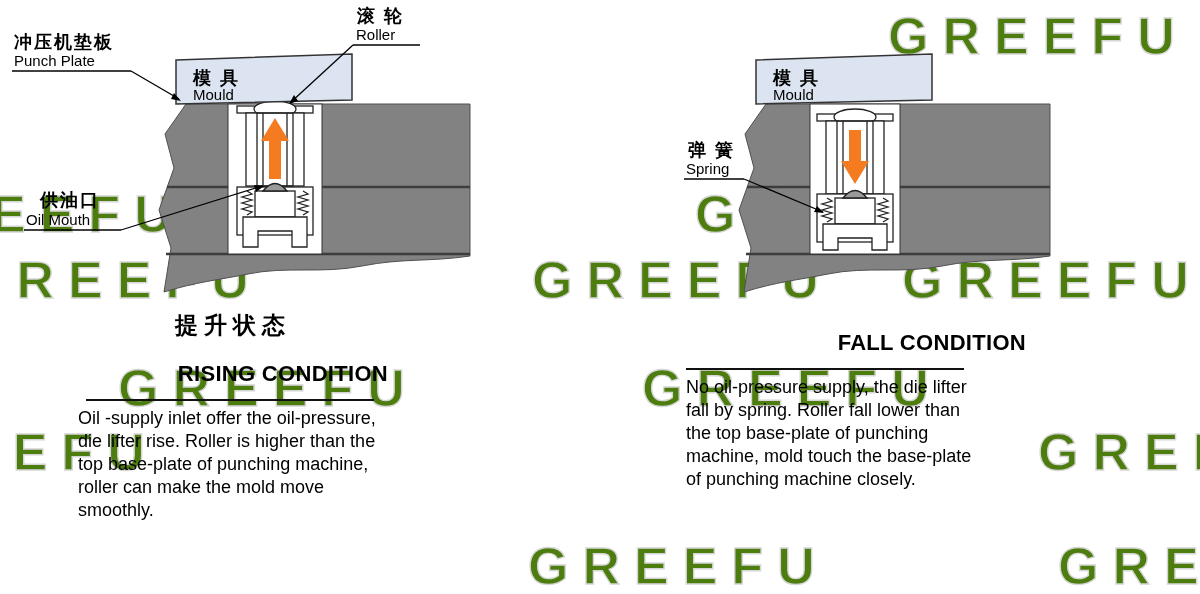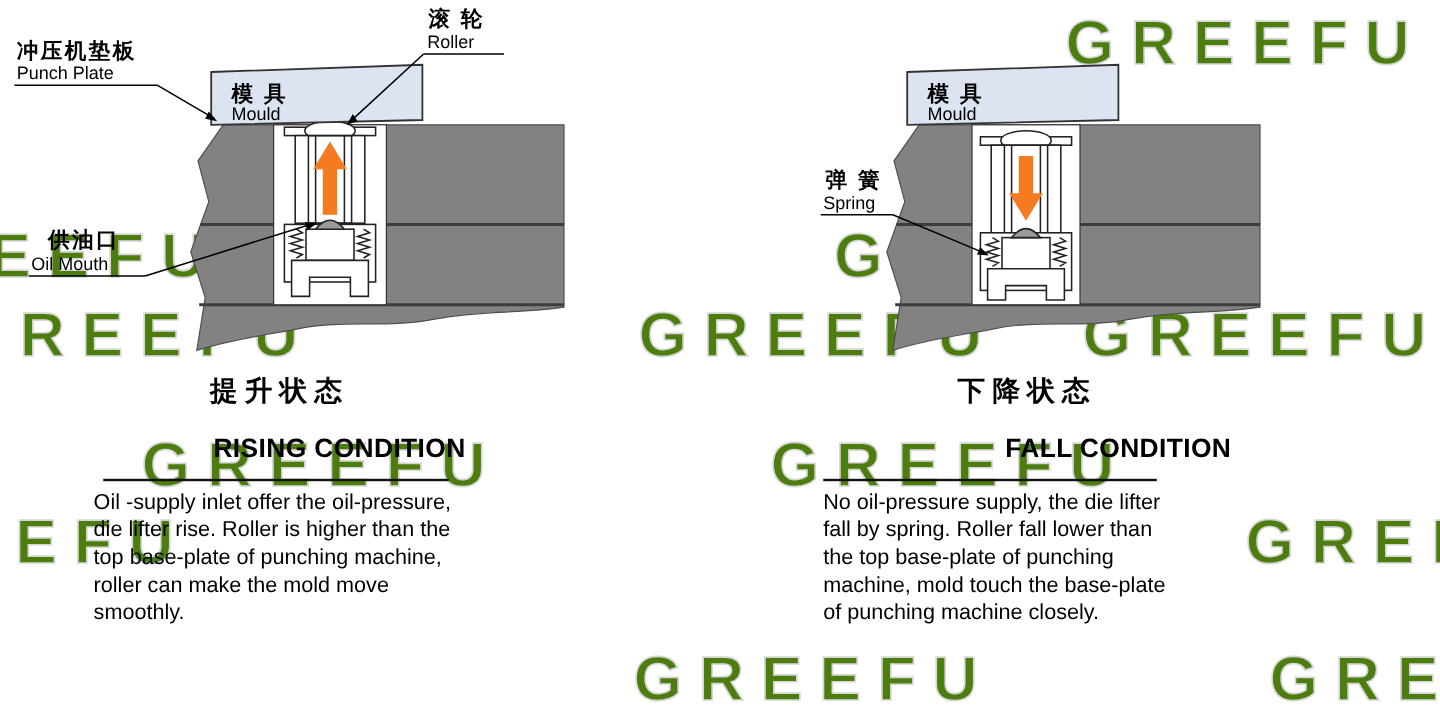--- a/index.html
+++ b/index.html
@@ -144,21 +144,20 @@
     <div class="rule rule-l"></div>
     <div class="desc-en">Oil -supply inlet offer the oil-pressure,
 die lifter rise. Roller is higher than the
 top base-plate of punching machine,
 roller can make the mold move
 smoothly.</div>
   </div>
 
   <div class="col" style="left:686px;top:310px">
     <div class="titles-r">
-      <div class="title-cn">下降状态</div>
       <div class="title-en">FALL CONDITION</div>
     </div>
     <div class="rule rule-r"></div>
     <div class="desc-en">No oil-pressure supply, the die lifter
 fall by spring. Roller fall lower than
 the top base-plate of punching
 machine, mold touch the base-plate
 of punching machine closely.</div>
   </div>
 

